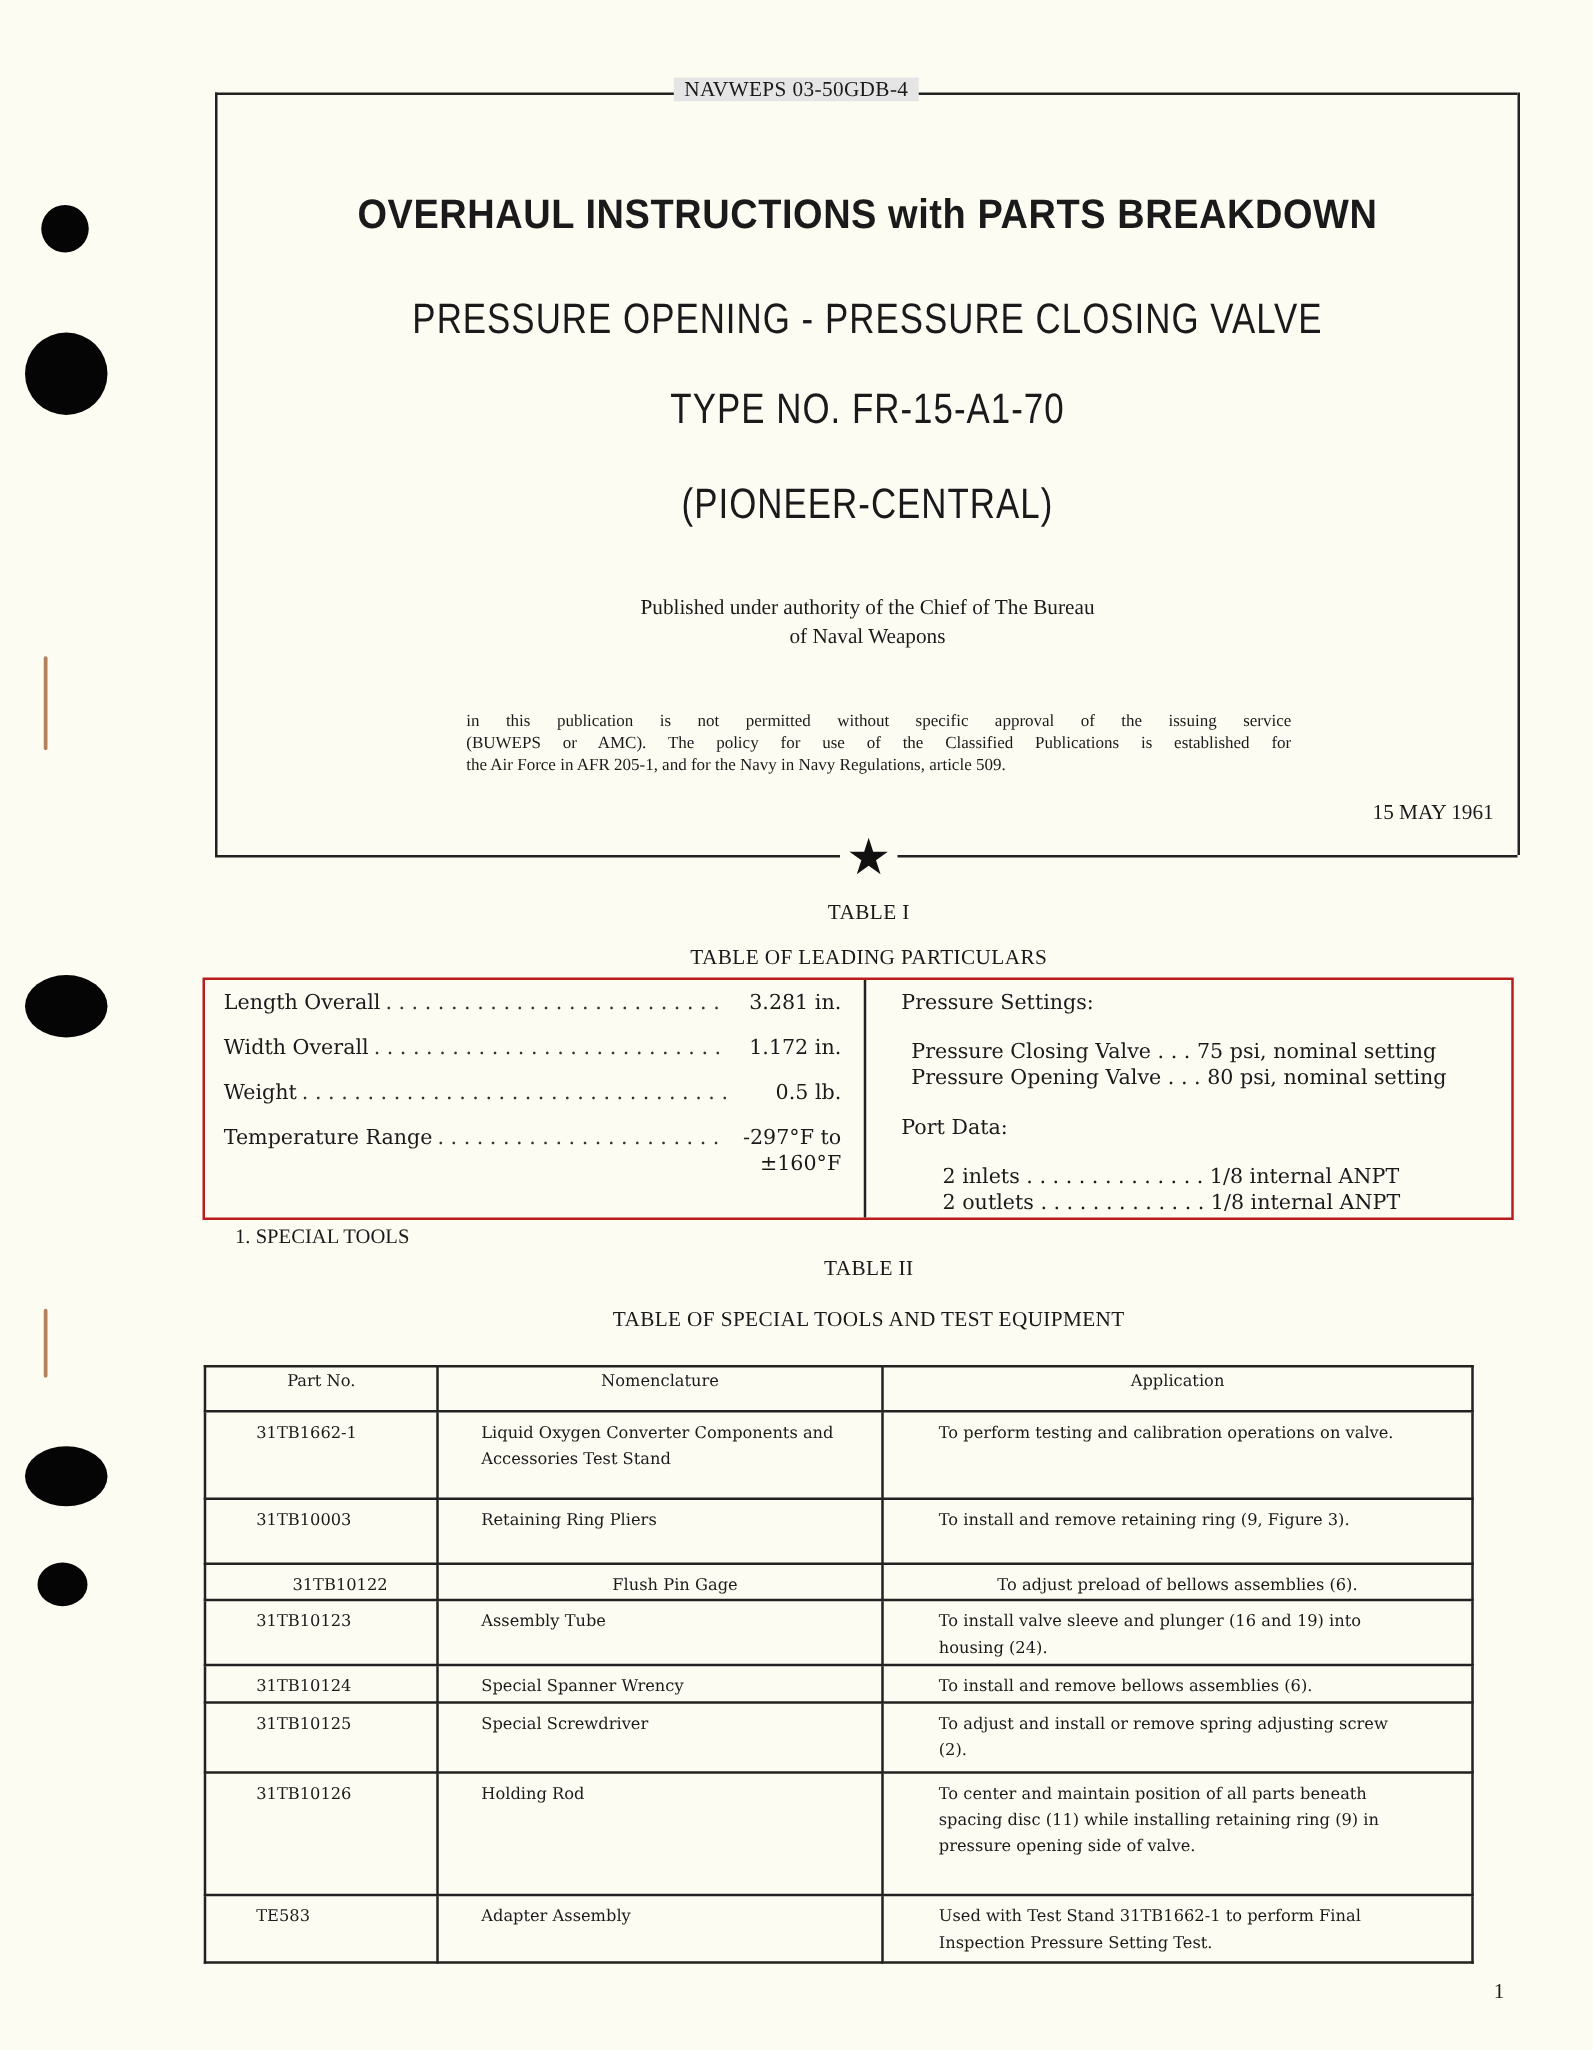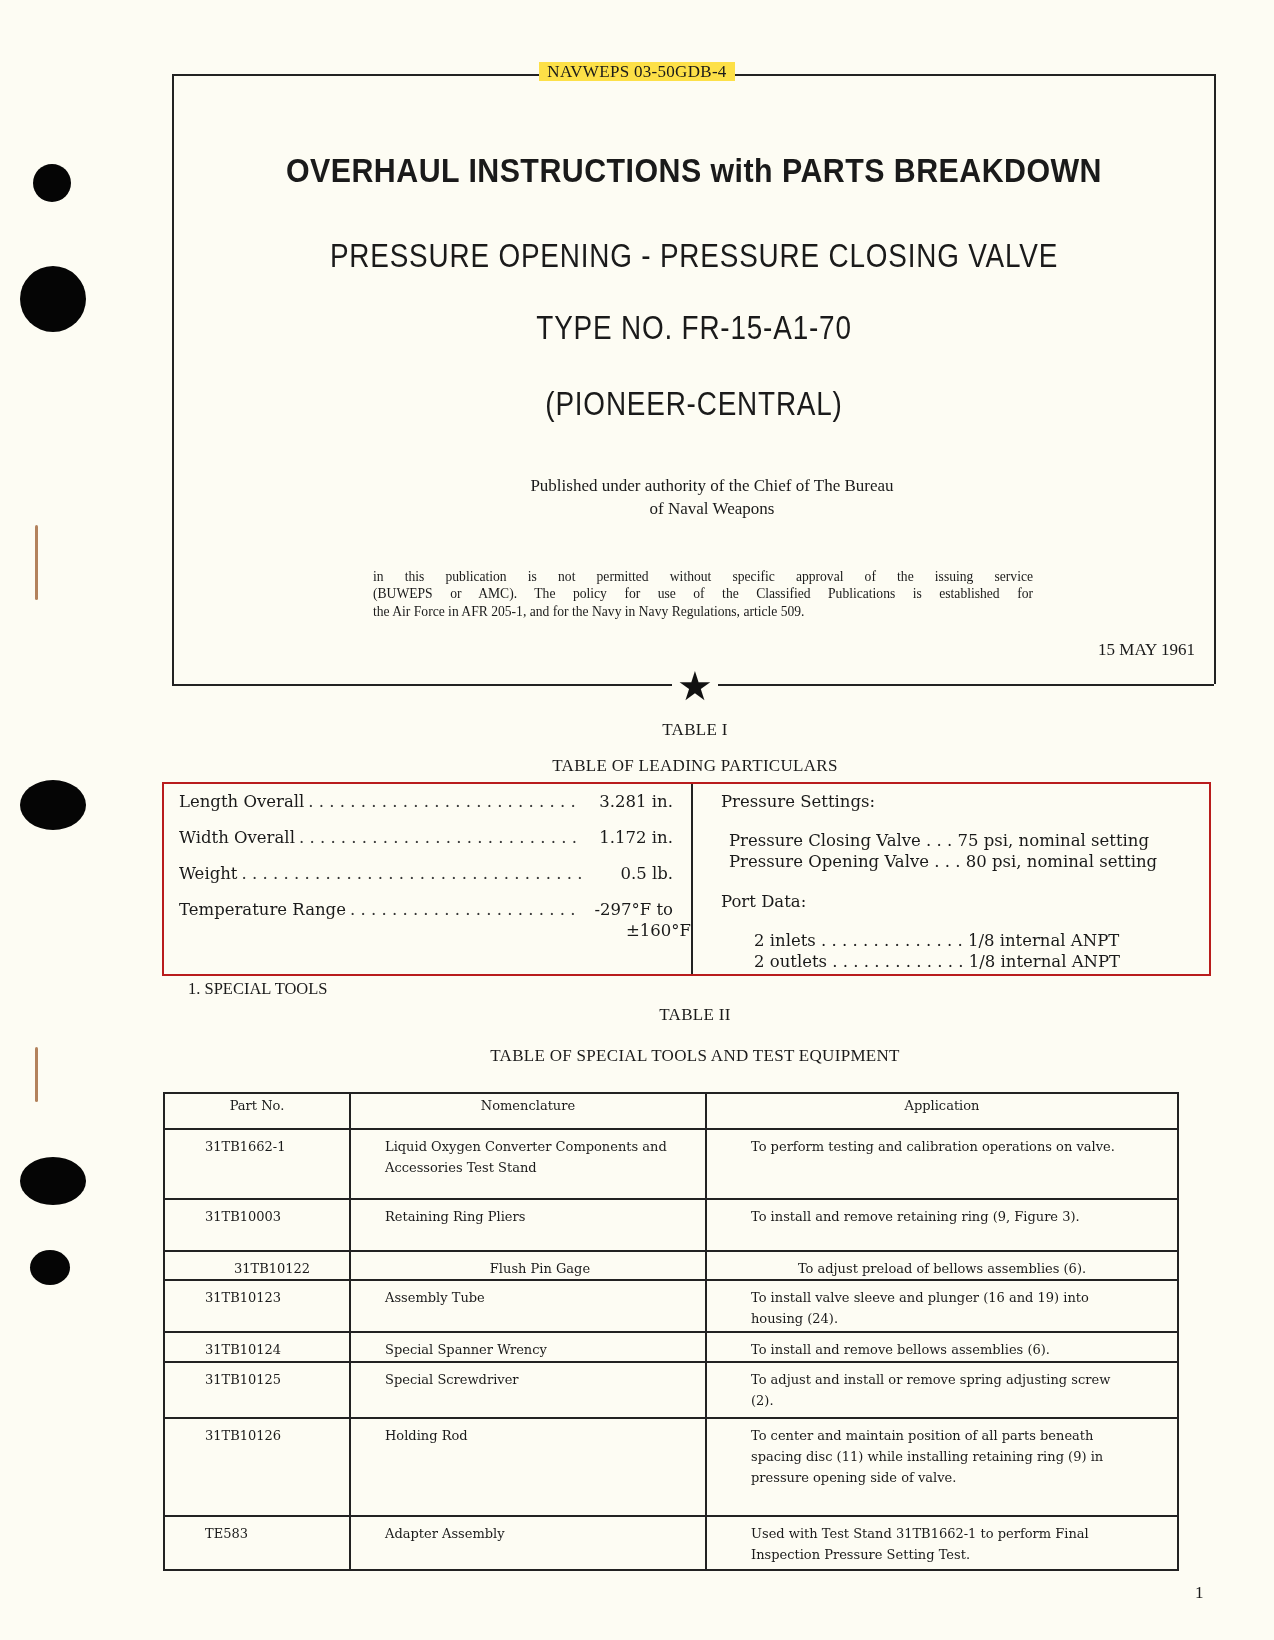--- a/index.html
+++ b/index.html
@@ -16,38 +16,38 @@
   .frame {
     position: absolute; left: 172px; top: 74px; width: 1040px; height: 610px;
     border-left: 2px solid #222; border-right: 2px solid #222;
   }
   .frame-top { position: absolute; top: 74px; height: 0; border-top: 2px solid #222; }
   .frame-bottom { position: absolute; top: 684px; height: 0; border-top: 2px solid #222; }
   .doc-number {
     position: absolute; left: 0; width: 1274px; top: 62px; text-align: center;
     font-family: "Liberation Serif", serif; font-size: 17px; letter-spacing: 0.3px;
   }
-  .doc-number span { background: #fde047; padding: 0 8px; }
+  .doc-number span { background: #e5e5e5; padding: 0 8px; }
   .star {
     position: absolute; left: 672px; top: 666px; width: 46px; text-align: center;
     font-size: 40px; line-height: 40px; color: #111; background: #fdfcf3;
   }
 
   .main-title {
     position: absolute; left: 172px; width: 1044px; top: 152px; text-align: center;
     font-family: "Liberation Sans", sans-serif; font-weight: bold; font-size: 33px;
     letter-spacing: 0.5px; transform: scaleX(0.92);
   }
   .sub-title {
     position: absolute; left: 172px; width: 1044px; text-align: center;
     font-family: "Liberation Sans", sans-serif; font-size: 34px; letter-spacing: 1px;
     transform: scaleX(0.82);
   }
   .authority {
-    position: absolute; left: 190px; width: 1044px; top: 474px; text-align: center;
+    position: absolute; left: 172px; width: 1044px; top: 474px; text-align: center;
     font-family: "Liberation Serif", serif; font-size: 17px; line-height: 23px;
   }
   .notice {
     position: absolute; left: 373px; top: 568px; width: 660px;
     font-family: "Liberation Serif", serif; font-size: 13.6px; line-height: 17.3px;
     text-align: justify;
   }
   .notice-line { display: block; white-space: nowrap; text-align: justify; text-align-last: justify; }
   .notice-line.last { text-align-last: left; }
   .issue-date {
@@ -65,21 +65,21 @@
     position: absolute; left: 162px; top: 782px; width: 1049px; height: 194px;
     border: 2px solid #b91c1c; box-sizing: border-box; display: flex;
   }
   .t1-left { width: 529px; border-right: 2px solid #222; box-sizing: border-box; padding: 8px 0 0 15px; }
   .t1-right { flex: 1; padding: 8px 0 0 28px; }
   .lp-row { display: flex; height: 36px; font-size: 16.5px; white-space: nowrap; }
   .lp-label { flex: 0 0 auto; }
   .lp-dots { flex: 1; overflow: hidden; letter-spacing: 5px; padding: 0 4px; color: #333; }
   .lp-dots::after { content: ". . . . . . . . . . . . . . . . . . . . . . . . . . . . . . . . . . . . . . . . . . . . ."; letter-spacing: 0; }
   .lp-value { flex: 0 0 92px; text-align: right; padding-right: 18px; }
-  .lp-value2 { text-align: right; margin-top: -15px; font-size: 16.5px; }
+  .lp-value2 { text-align: right; padding-right: 18px; margin-top: -15px; font-size: 16.5px; }
   .ps-head { font-size: 16.5px; height: 38px; }
   .ps-row { font-size: 16.5px; line-height: 21px; white-space: nowrap; padding-left: 8px; }
   .port-row { font-size: 16.5px; line-height: 21px; white-space: nowrap; padding-left: 33px; }
 
   .section-head {
     position: absolute; left: 188px; top: 979px;
     font-family: "Liberation Serif", serif; font-size: 16.5px;
   }
 
   

